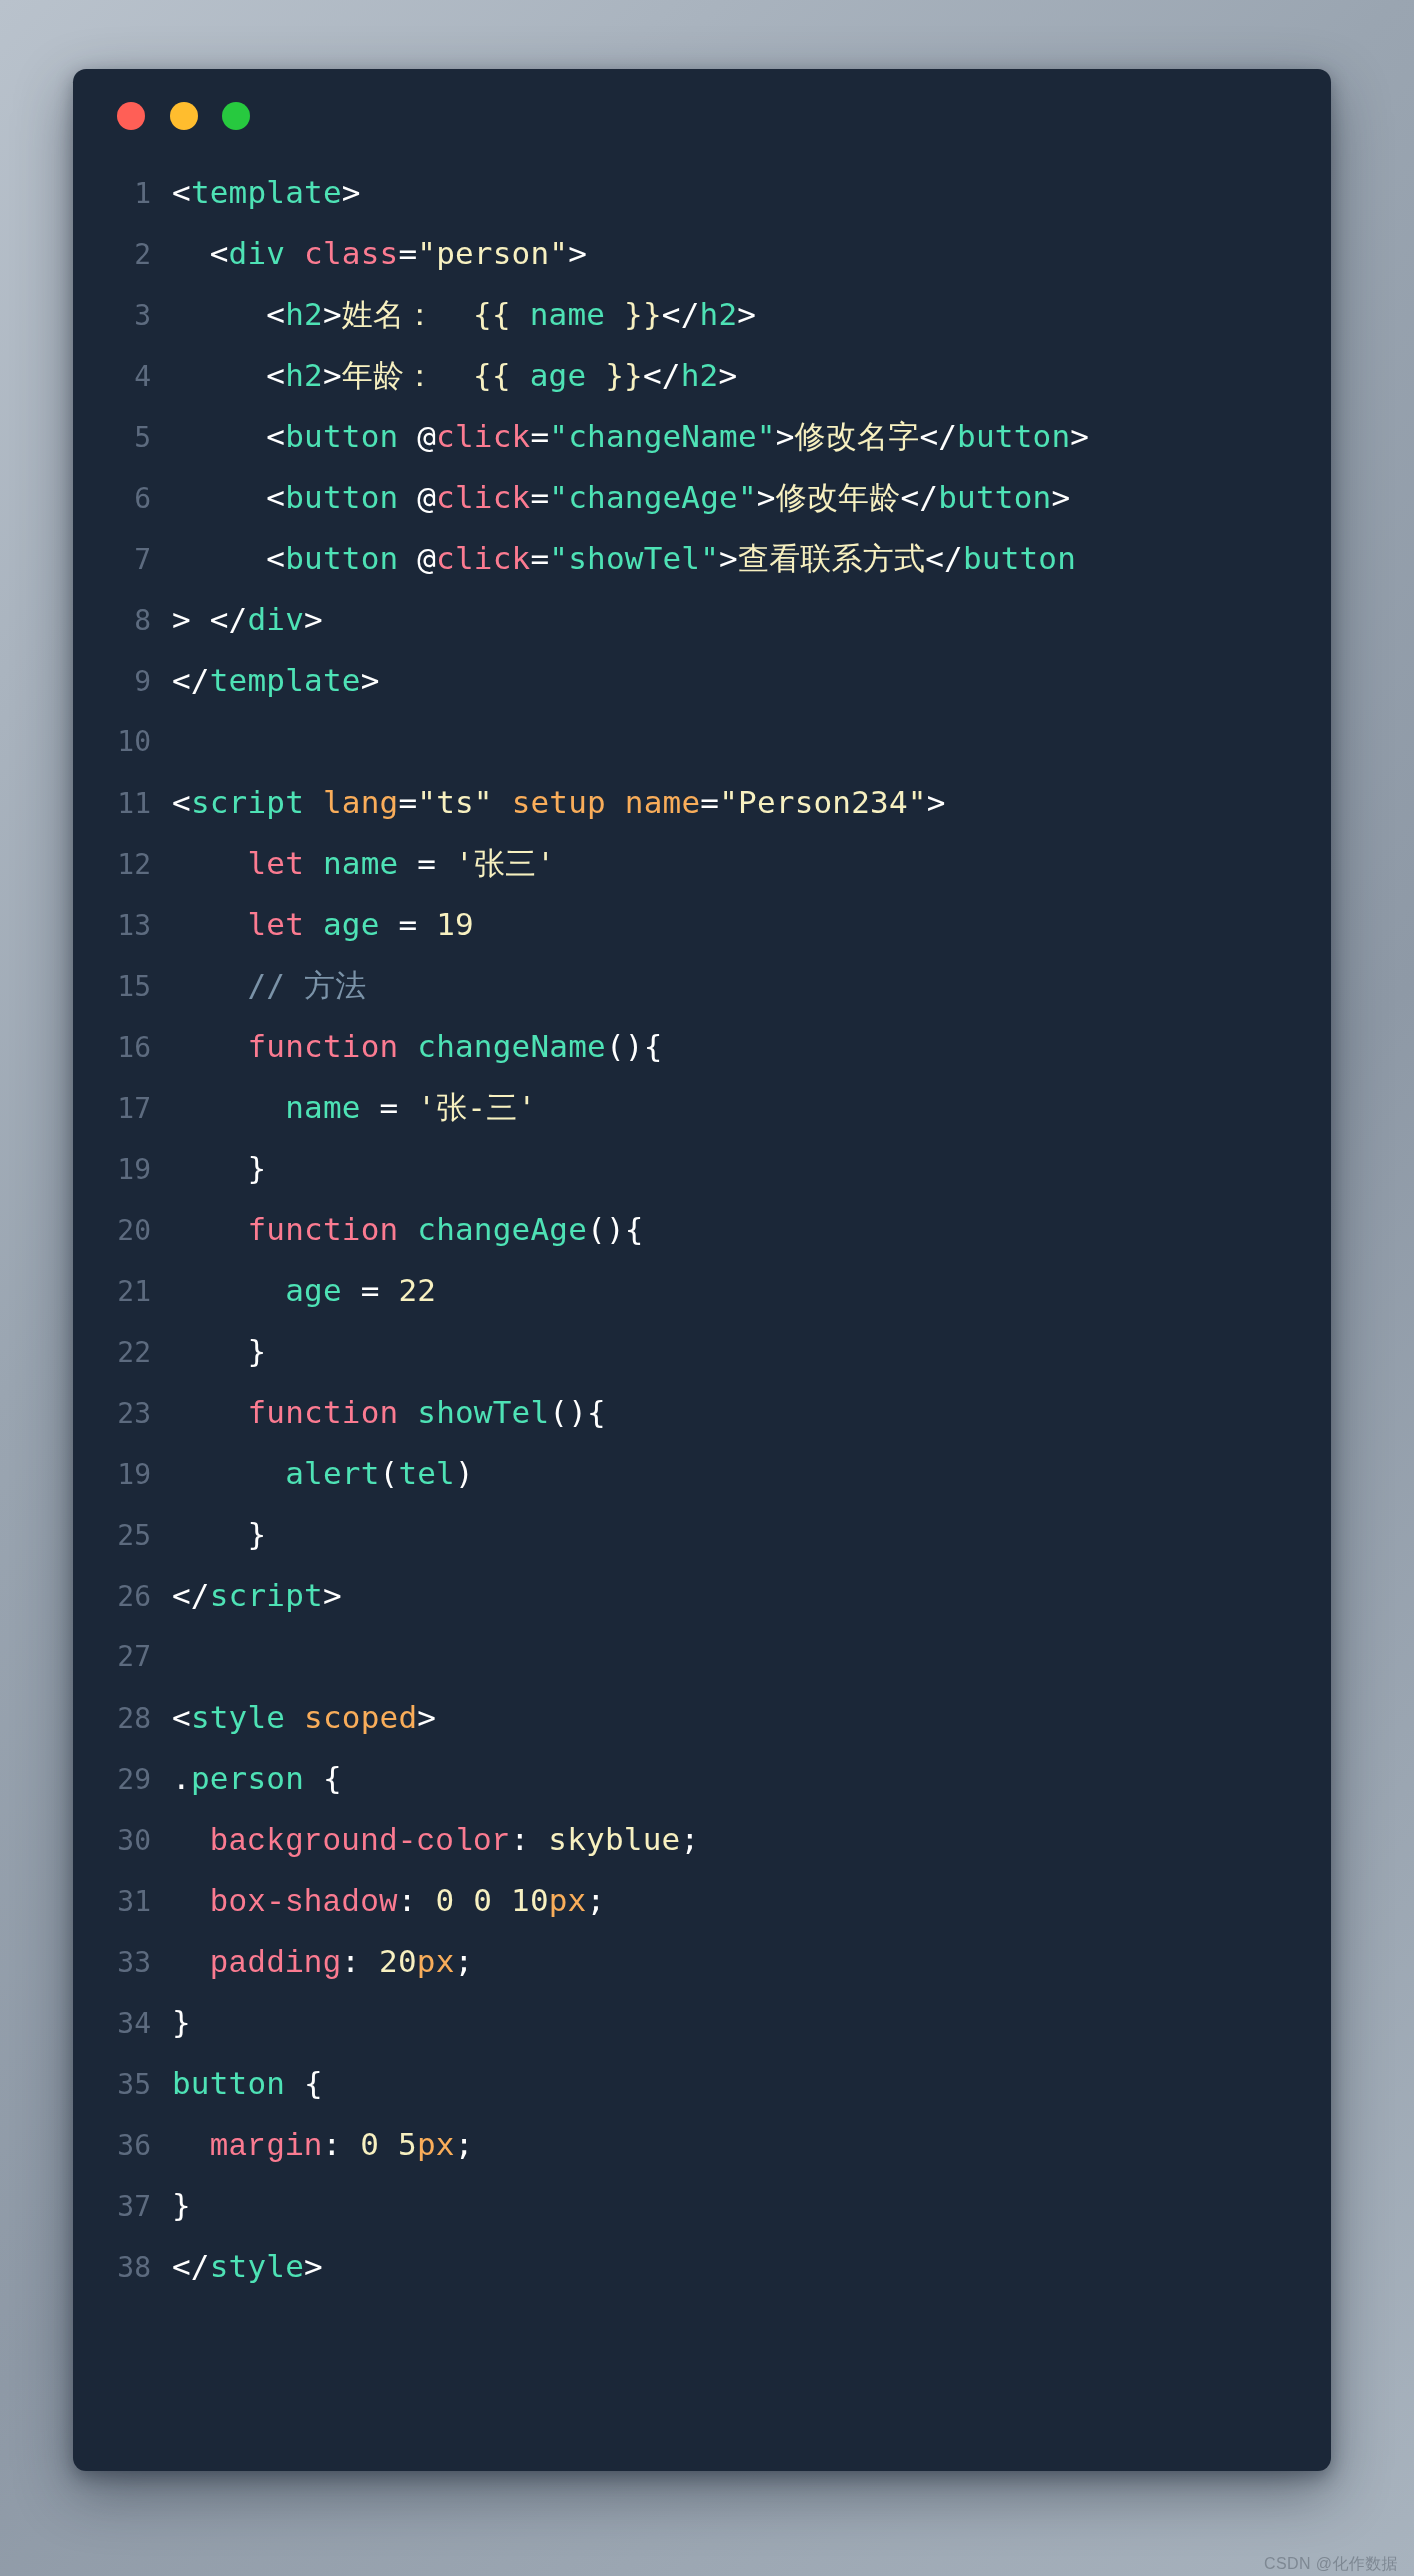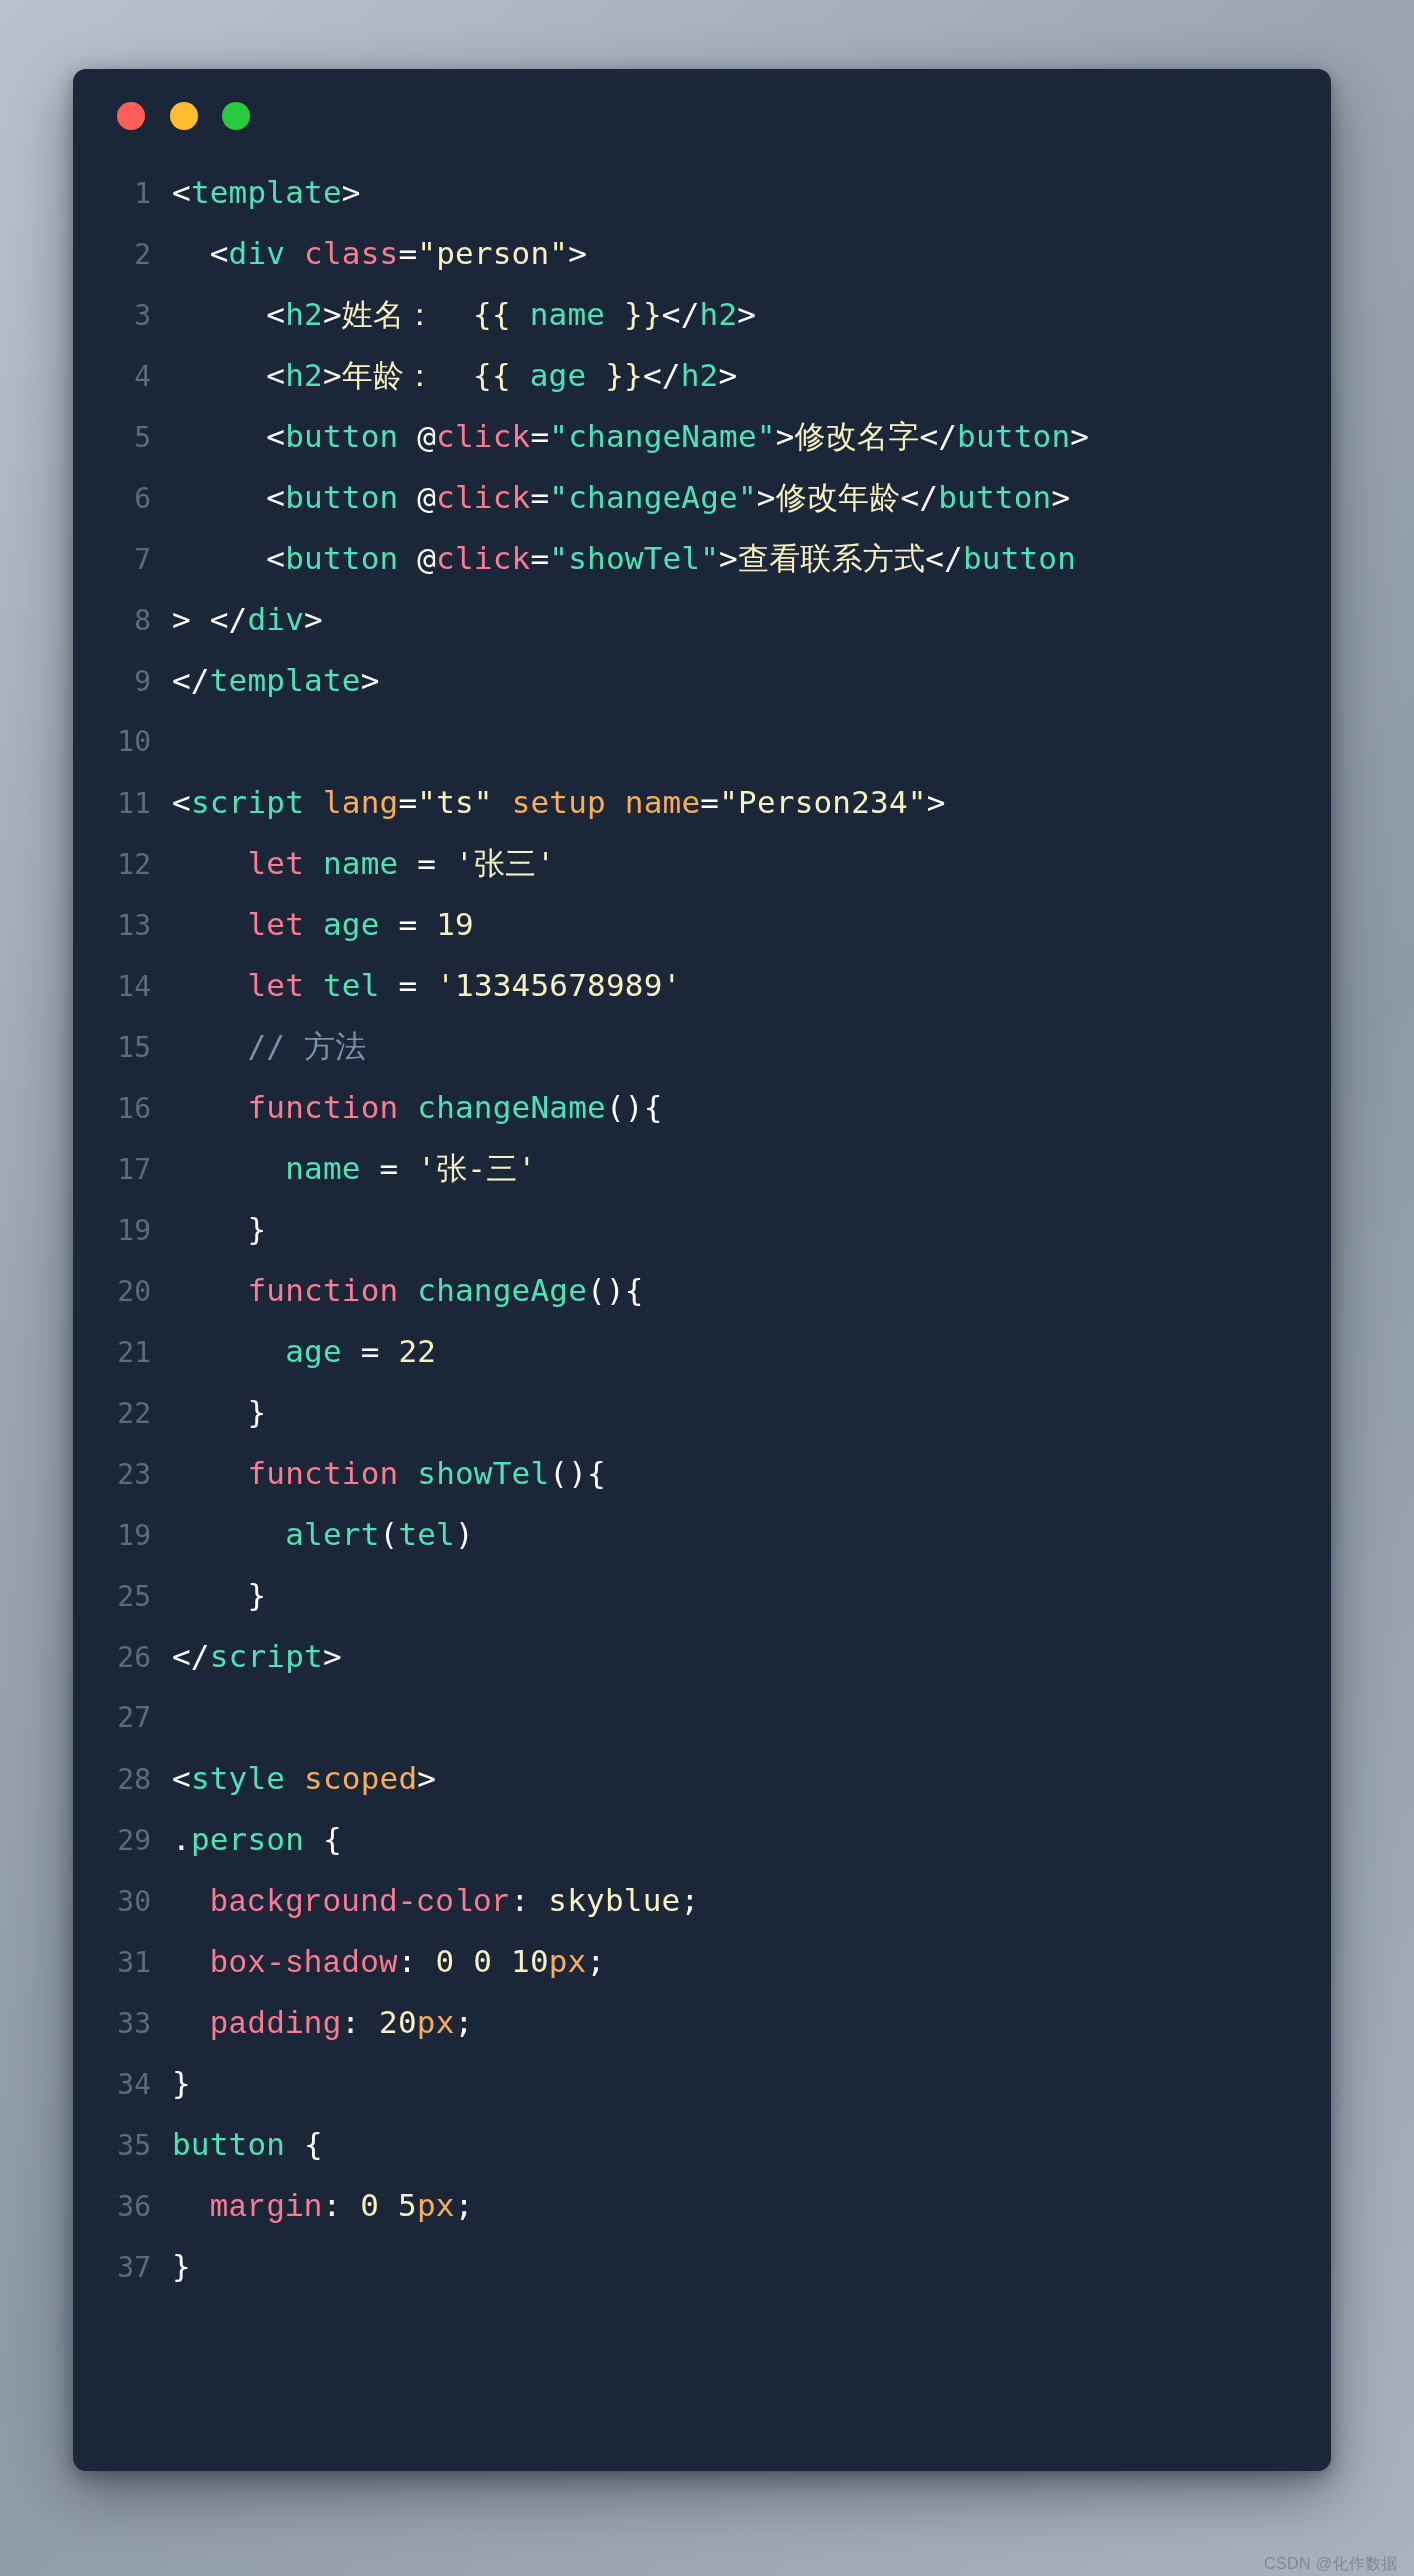--- a/index.html
+++ b/index.html
@@ -123,21 +123,20 @@
       <div class="code-line"><span class="ln">4</span><span class="code-text"><span class="t-punct">     &lt;</span><span class="t-tag">h2</span><span class="t-punct">&gt;</span><span class="t-text">年龄：  {{ </span><span class="t-var">age</span><span class="t-text"> }}</span><span class="t-punct">&lt;/</span><span class="t-tag">h2</span><span class="t-punct">&gt;</span></span></div>
       <div class="code-line"><span class="ln">5</span><span class="code-text"><span class="t-punct">     &lt;</span><span class="t-tag">button</span><span class="t-punct"> @</span><span class="t-attr">click</span><span class="t-punct">=</span><span class="t-tag">"changeName"</span><span class="t-punct">&gt;</span><span class="t-text">修改名字</span><span class="t-punct">&lt;/</span><span class="t-tag">button</span><span class="t-punct">&gt;</span></span></div>
       <div class="code-line"><span class="ln">6</span><span class="code-text"><span class="t-punct">     &lt;</span><span class="t-tag">button</span><span class="t-punct"> @</span><span class="t-attr">click</span><span class="t-punct">=</span><span class="t-tag">"changeAge"</span><span class="t-punct">&gt;</span><span class="t-text">修改年龄</span><span class="t-punct">&lt;/</span><span class="t-tag">button</span><span class="t-punct">&gt;</span></span></div>
       <div class="code-line"><span class="ln">7</span><span class="code-text"><span class="t-punct">     &lt;</span><span class="t-tag">button</span><span class="t-punct"> @</span><span class="t-attr">click</span><span class="t-punct">=</span><span class="t-tag">"showTel"</span><span class="t-punct">&gt;</span><span class="t-text">查看联系方式</span><span class="t-punct">&lt;/</span><span class="t-tag">button</span></span></div>
       <div class="code-line"><span class="ln">8</span><span class="code-text"><span class="t-punct">&gt; &lt;/</span><span class="t-tag">div</span><span class="t-punct">&gt;</span></span></div>
       <div class="code-line"><span class="ln">9</span><span class="code-text"><span class="t-punct">&lt;/</span><span class="t-tag">template</span><span class="t-punct">&gt;</span></span></div>
       <div class="code-line"><span class="ln">10</span><span class="code-text"></span></div>
       <div class="code-line"><span class="ln">11</span><span class="code-text"><span class="t-punct">&lt;</span><span class="t-tag">script</span><span class="t-plain"> </span><span class="t-attr2">lang</span><span class="t-punct">=</span><span class="t-string">"ts"</span><span class="t-plain"> </span><span class="t-attr2">setup</span><span class="t-plain"> </span><span class="t-attr2">name</span><span class="t-punct">=</span><span class="t-string">"Person234"</span><span class="t-punct">&gt;</span></span></div>
       <div class="code-line"><span class="ln">12</span><span class="code-text"><span class="t-plain">    </span><span class="t-kw">let</span><span class="t-plain"> </span><span class="t-var">name</span><span class="t-plain"> </span><span class="t-punct">=</span><span class="t-plain"> </span><span class="t-string">'张三'</span></span></div>
       <div class="code-line"><span class="ln">13</span><span class="code-text"><span class="t-plain">    </span><span class="t-kw">let</span><span class="t-plain"> </span><span class="t-var">age</span><span class="t-plain"> </span><span class="t-punct">=</span><span class="t-plain"> </span><span class="t-num">19</span></span></div>
-      <div class="code-line"><span class="ln">14</span><span class="code-text"><span class="t-plain">    </span><span class="t-kw">let</span><span class="t-plain"> </span><span class="t-var">tel</span><span class="t-plain"> </span><span class="t-punct">=</span><span class="t-plain"> </span><span class="t-string">'13345678989'</span></span></div>
       <div class="code-line"><span class="ln">15</span><span class="code-text"><span class="t-plain">    </span><span class="t-comment">// 方法</span></span></div>
       <div class="code-line"><span class="ln">16</span><span class="code-text"><span class="t-plain">    </span><span class="t-kw">function</span><span class="t-plain"> </span><span class="t-fn">changeName</span><span class="t-punct">(){</span></span></div>
       <div class="code-line"><span class="ln">17</span><span class="code-text"><span class="t-plain">      </span><span class="t-var">name</span><span class="t-plain"> </span><span class="t-punct">=</span><span class="t-plain"> </span><span class="t-string">'张-三'</span></span></div>
       <div class="code-line"><span class="ln">19</span><span class="code-text"><span class="t-punct">    }</span></span></div>
       <div class="code-line"><span class="ln">20</span><span class="code-text"><span class="t-plain">    </span><span class="t-kw">function</span><span class="t-plain"> </span><span class="t-fn">changeAge</span><span class="t-punct">(){</span></span></div>
       <div class="code-line"><span class="ln">21</span><span class="code-text"><span class="t-plain">      </span><span class="t-var">age</span><span class="t-plain"> </span><span class="t-punct">=</span><span class="t-plain"> </span><span class="t-num">22</span></span></div>
       <div class="code-line"><span class="ln">22</span><span class="code-text"><span class="t-punct">    }</span></span></div>
       <div class="code-line"><span class="ln">23</span><span class="code-text"><span class="t-plain">    </span><span class="t-kw">function</span><span class="t-plain"> </span><span class="t-fn">showTel</span><span class="t-punct">(){</span></span></div>
       <div class="code-line"><span class="ln">19</span><span class="code-text"><span class="t-plain">      </span><span class="t-fn">alert</span><span class="t-punct">(</span><span class="t-var">tel</span><span class="t-punct">)</span></span></div>
       <div class="code-line"><span class="ln">25</span><span class="code-text"><span class="t-punct">    }</span></span></div>
@@ -145,18 +144,19 @@
       <div class="code-line"><span class="ln">27</span><span class="code-text"></span></div>
       <div class="code-line"><span class="ln">28</span><span class="code-text"><span class="t-punct">&lt;</span><span class="t-tag">style</span><span class="t-plain"> </span><span class="t-attr2">scoped</span><span class="t-punct">&gt;</span></span></div>
       <div class="code-line"><span class="ln">29</span><span class="code-text"><span class="t-punct">.</span><span class="t-sel">person</span><span class="t-punct"> {</span></span></div>
       <div class="code-line"><span class="ln">30</span><span class="code-text"><span class="t-plain">  </span><span class="t-prop">background-color</span><span class="t-punct">:</span><span class="t-plain"> </span><span class="t-string">skyblue</span><span class="t-punct">;</span></span></div>
       <div class="code-line"><span class="ln">31</span><span class="code-text"><span class="t-plain">  </span><span class="t-prop">box-shadow</span><span class="t-punct">:</span><span class="t-plain"> </span><span class="t-num">0</span><span class="t-plain"> </span><span class="t-num">0</span><span class="t-plain"> </span><span class="t-num">10</span><span class="t-unit">px</span><span class="t-punct">;</span></span></div>
       <div class="code-line"><span class="ln">33</span><span class="code-text"><span class="t-plain">  </span><span class="t-prop">padding</span><span class="t-punct">:</span><span class="t-plain"> </span><span class="t-num">20</span><span class="t-unit">px</span><span class="t-punct">;</span></span></div>
       <div class="code-line"><span class="ln">34</span><span class="code-text"><span class="t-punct">}</span></span></div>
       <div class="code-line"><span class="ln">35</span><span class="code-text"><span class="t-sel">button</span><span class="t-punct"> {</span></span></div>
       <div class="code-line"><span class="ln">36</span><span class="code-text"><span class="t-plain">  </span><span class="t-prop">margin</span><span class="t-punct">:</span><span class="t-plain"> </span><span class="t-num">0</span><span class="t-plain"> </span><span class="t-num">5</span><span class="t-unit">px</span><span class="t-punct">;</span></span></div>
       <div class="code-line"><span class="ln">37</span><span class="code-text"><span class="t-punct">}</span></span></div>
+      <div class="code-line"><span class="ln">38</span><span class="code-text"><span class="t-punct">&lt;/</span><span class="t-tag">style</span><span class="t-punct">&gt;</span></span></div>
     </div>
 
 </div>
 
 <div id="watermark">CSDN @化作数据</div>
 
 
 </body></html>

